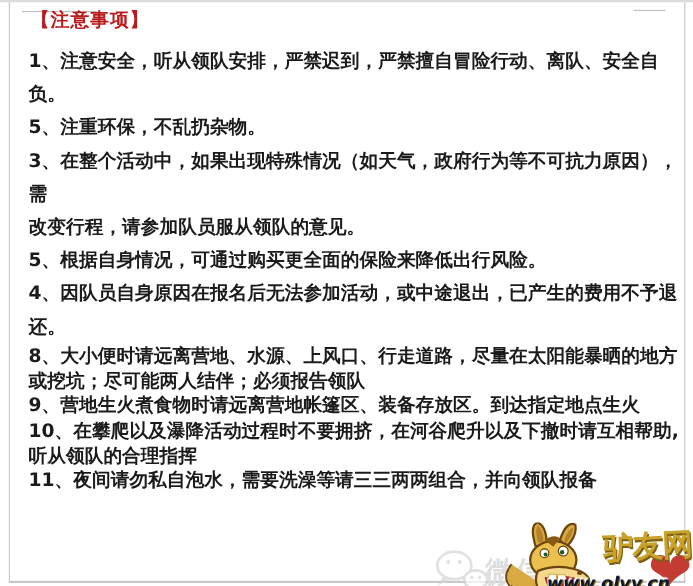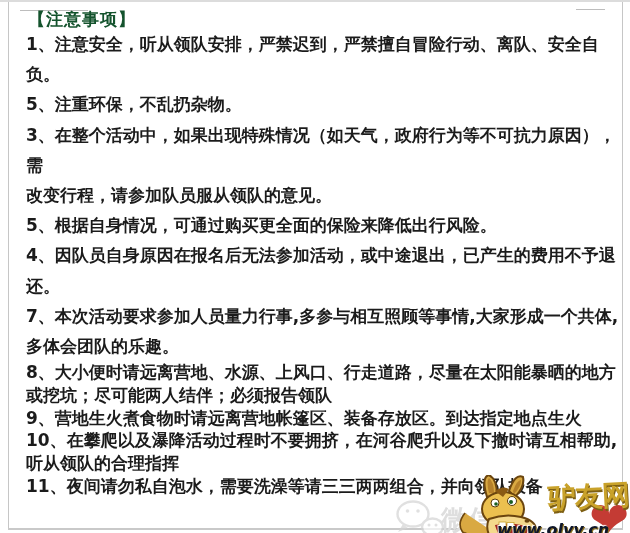--- a/index.html
+++ b/index.html
@@ -14,24 +14,24 @@
   .border-top    { position:absolute; left:0; top:0; width:630px; height:2px; background:#dcdcdc; }
   .border-left   { position:absolute; left:8px; top:2px; height:528px; width:1px; background:#c6c6c6; }
   .border-right  { position:absolute; left:622px; top:2px; height:528px; width:1px; background:#c6c6c6; }
   .border-bottom { position:absolute; left:8px; top:528px; width:615px; height:2px; background:#c9c9c9; }
   .tick-left     { position:absolute; left:20px; top:10px; width:68px; height:1px; background:#bdbdbd; }
   .tick-right    { position:absolute; left:576px; top:9px; width:29px; height:1px; background:#bdbdbd; }
 
   .content { position:absolute; left:26px; top:0; width:594px; }
   .title {
     margin:10px 0 0 2px; font-size:17px; line-height:19px;
-    color:#14532d; font-weight:bold; letter-spacing:1px;
+    color:#b91c1c; font-weight:bold; letter-spacing:1px;
   }
   .block { margin:0; }
-  .block-loose { }
+  .block-loose { margin-top:12px; }
   .note {
     margin:0; white-space:pre-line;
     font-size:17px; font-weight:bold; color:#1b1b1b;
   }
   .block-loose .note { line-height:30.2px; }
   .block-tight .note { line-height:22.7px; }
 
   
   .watermark { position:absolute; left:395px; top:473px; width:235px; height:78px; }
   .wm-wechat  { position:absolute; left:0; top:26px; width:50px; height:42px; opacity:.7; z-index:1; }
@@ -73,22 +73,20 @@
 
     <div class="block block-loose">
 
     <p class="note">1、注意安全，听从领队安排，严禁迟到，严禁擅自冒险行动、离队、安全自负。</p>
         <p class="note">5、注重环保，不乱扔杂物。</p>
         <p class="note">3、在整个活动中，如果出现特殊情况（如天气，政府行为等不可抗力原因），需
 改变行程，请参加队员服从领队的意见。</p>
         <p class="note">5、根据自身情况，可通过购买更全面的保险来降低出行风险。</p>
         <p class="note">4、因队员自身原因在报名后无法参加活动，或中途退出，已产生的费用不予退
 还。</p>
-        <p class="note">7、本次活动要求参加人员量力行事,多参与相互照顾等事情,大家形成一个共体,
-多体会团队的乐趣。</p>
       </div>
 
     <div class="block block-tight">
 
     <p class="note">8、大小便时请远离营地、水源、上风口、行走道路，尽量在太阳能暴晒的地方
 或挖坑；尽可能两人结伴；必须报告领队</p>
         <p class="note">9、营地生火煮食物时请远离营地帐篷区、装备存放区。到达指定地点生火</p>
         <p class="note">10、在攀爬以及瀑降活动过程时不要拥挤，在河谷爬升以及下撤时请互相帮助,
 听从领队的合理指挥</p>
         <p class="note">11、夜间请勿私自泡水，需要洗澡等请三三两两组合，并向领队报备</p>

